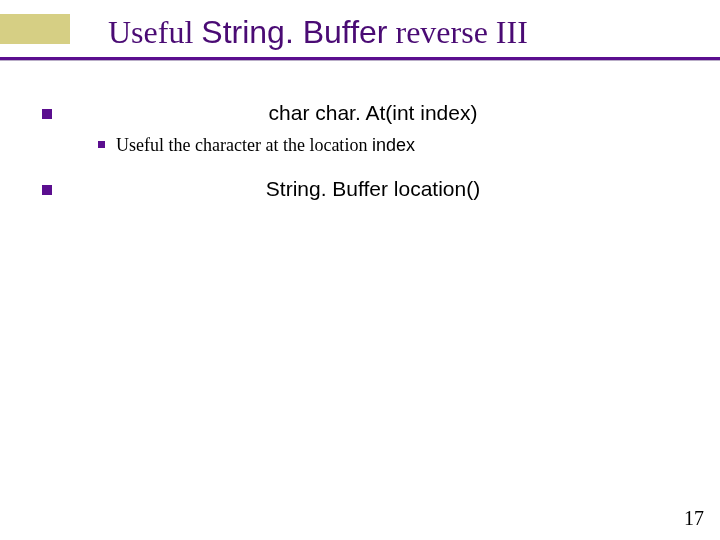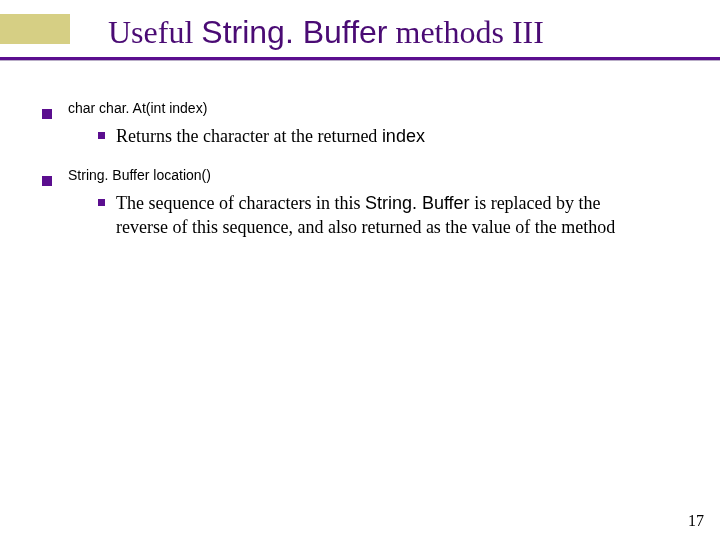--- a/index.html
+++ b/index.html
@@ -48,22 +48,23 @@
     margin-top: 6px;
   }
   .content {
     padding: 24px 42px 0 42px;
   }
   .lvl1 {
     margin: 14px 0 4px 0;
     padding-left: 26px;
     position: relative;
     font-family: Verdana, Arial, sans-serif;
-    font-size: 14px;
+    font-size: 21px;
     line-height: 1.35;
+    text-align: center;
   }
   .lvl1::before {
     content: "";
     position: absolute;
     left: 0;
     top: 10px;
     width: 10px;
     height: 10px;
     background: #5b0e8f;
   }
@@ -84,50 +85,47 @@
     width: 7px;
     height: 7px;
     background: #5b0e8f;
   }
   .sans { font-family: Verdana, Arial, sans-serif; text-align: right; }
   .pagenum {
     position: absolute;
     right: 16px;
     bottom: 10px;
     font-family: "Times New Roman", serif;
-    font-size: 16px;
+    font-size: 20px;
     color: #000;
   }
 </style>
 </head>
 <body>
 
 <div class="title-wrap">
   <div class="color-block"></div>
   <h1 class="title">
-    <span>Useful </span><span class="code">String. Buffer</span><span> methods III</span>
+    <span>Useful </span><span class="code">String. Buffer</span><span> reverse III</span>
   </h1>
   <div class="rules">
     <div class="rule-dark"></div>
     <div class="rule-grey"></div>
   </div>
 </div>
 
 <div class="content">
 
   <div class="lvl1">
     <span>char char. At(int index)</span>
   </div>
   <div class="lvl2">
-    <span>Returns the character at the returned </span><span class="sans">index</span><span></span>
+    <span>Useful the character at the location </span><span class="sans">index</span><span></span>
   </div>
 
 
   <div class="lvl1">
     <span>String. Buffer location()</span>
-  </div>
-  <div class="lvl2">
-    <span>The sequence of characters in this </span><span class="sans">String. Buffer</span><span> is replaced by the reverse of this sequence, and also returned as the value of the method</span>
   </div>
 
 </div>
 
 <div class="pagenum">17</div>
 
 </body></html>

